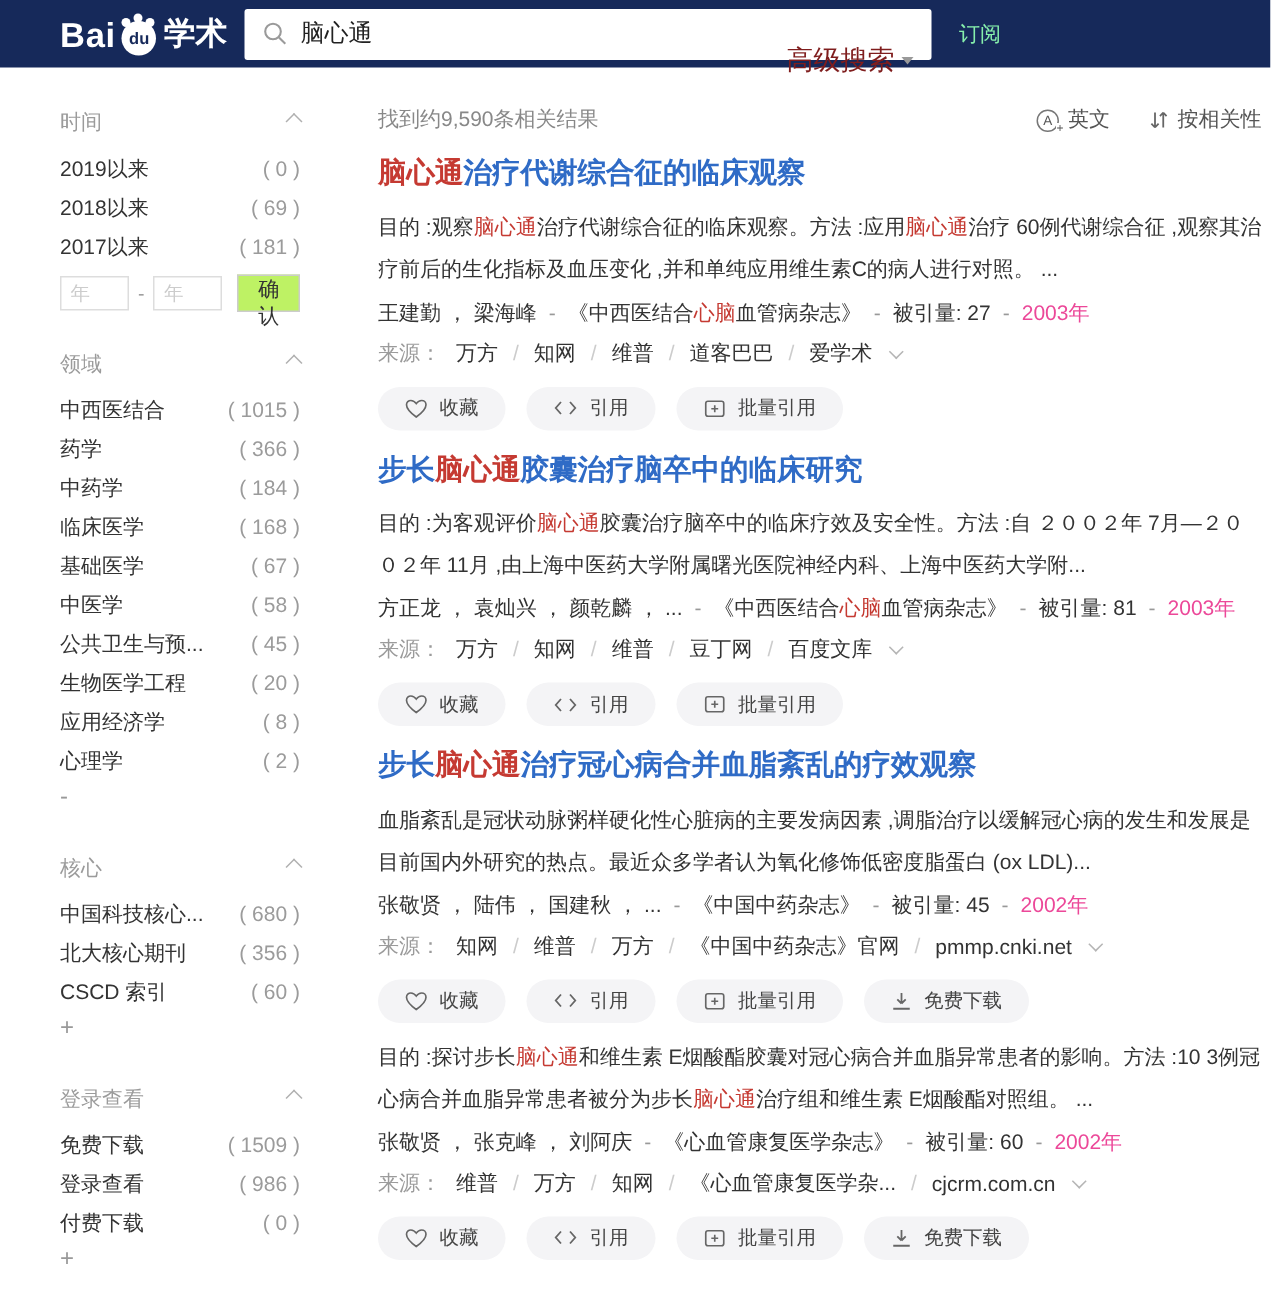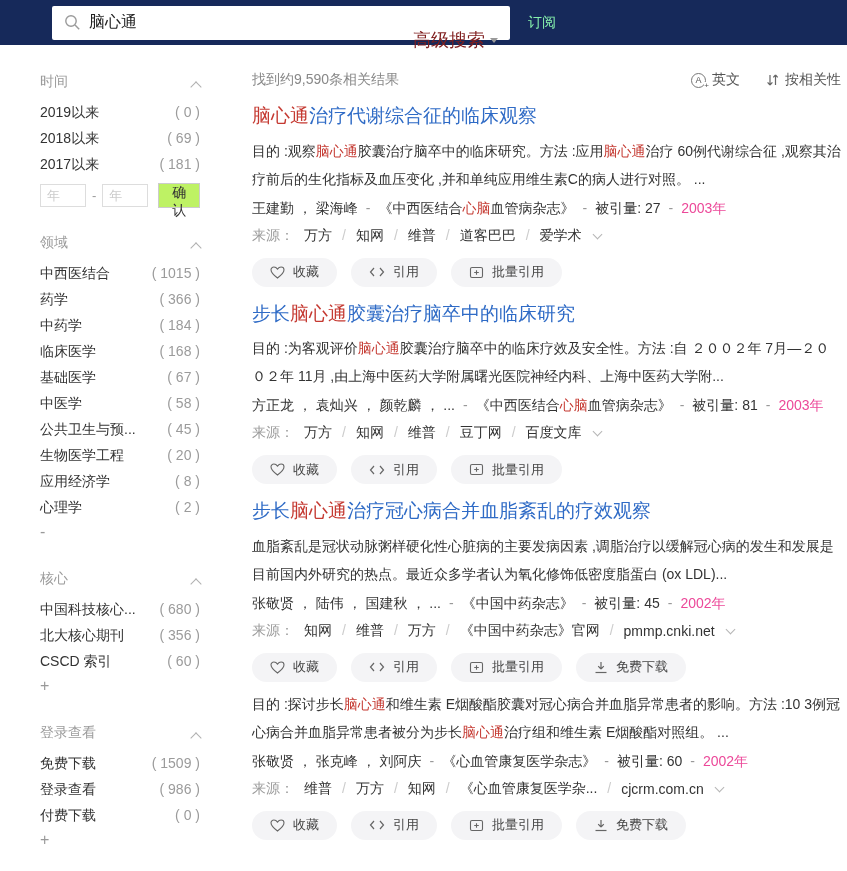--- a/index.html
+++ b/index.html
@@ -26,21 +26,21 @@
     font-family:"Liberation Sans","DejaVu Sans",sans-serif; }
   .adv { display:flex; align-items:center; gap:5px; color:#7f1d1d; font-size:18px; cursor:pointer; white-space:nowrap;margin-top:35px; }
   .caret-down { width:0; height:0; border-left:4px solid transparent; border-right:4px solid transparent; border-top:5px solid #999; }
   .subscribe { color:#86efac; font-size:14px; margin-left:18px; cursor:pointer; }
   
   .page { display:flex; }
   .sidebar { width:252px; flex:none; padding:28px 52px 0 40px; }
   .main { flex:1; padding:26px 6px 0 0; }
   
   .sec { margin-bottom:26px; }
-  .sec-head { display:flex; justify-content:space-between; align-items:flex-end; color:#9b9b9b; font-size:14px; margin-bottom:8px; }
+  .sec-head { display:flex; justify-content:space-between; align-items:flex-start; color:#9b9b9b; font-size:14px; margin-bottom:8px; }
   .chev-up { width:8px; height:8px; border-left:1px solid #b0b0b0; border-top:1px solid #b0b0b0; transform:rotate(45deg); margin-top:4px; }
   .f-item { display:flex; justify-content:space-between; font-size:14px; line-height:26px; color:#333; cursor:pointer; }
   .f-item .cnt { color:#9b9b9b; }
   .year-row { display:flex; align-items:center; gap:6px; margin-top:6px; }
   .year-input { width:46px; height:23px; border:1px solid #ddd; font-size:13px; padding:0 6px; color:#333; outline:none;
     font-family:"Liberation Sans","DejaVu Sans",sans-serif; }
   .year-input::placeholder { color:#ccc; }
   .year-sep { color:#999; font-size:13px; }
   .confirm-btn { height:25px; padding:0 11px; margin-left:4px; border:1px solid #ccc; background:#bef264; font-size:14px; color:#333; cursor:pointer;
     font-family:"Liberation Sans","DejaVu Sans",sans-serif; }
@@ -48,41 +48,51 @@
   
   .toolbar { display:flex; justify-content:space-between; align-items:center; margin-bottom:2px; }
   .result-count { font-size:14px; color:#888; }
   .tool-right { display:flex; align-items:center; gap:26px; font-size:14px; color:#555; }
   .tool-item { display:flex; align-items:center; gap:6px; cursor:pointer; }
   .circA { position:relative; width:15px; height:15px; border:1px solid #777; border-radius:50%; font-size:9px; color:#555;
     display:inline-flex; align-items:center; justify-content:center; }
   .circA .plus { position:absolute; right:-4px; bottom:-3px; font-size:8px; color:#555; background:#fff; line-height:1; }
   
   .result { margin-bottom:8px; }
-  .r-title { font-size:19px; font-weight:400; color:#2f6bc6; line-height:1.35; margin:14px 0 8px; cursor:pointer; }
+  .r-title { font-size:19px; font-weight:700; color:#2f6bc6; line-height:1.35; margin:14px 0 8px; cursor:pointer; }
   .hl { color:#c53a32; }
   .r-abs { font-size:14px; line-height:28px; color:#333; }
   .r-meta { font-size:14px; color:#333; margin-top:7px; }
   .r-meta .dash::before { content:"-"; color:#999; margin:0 8px; }
   .r-meta .year { color:#ec4899; }
   .r-src { font-size:14px; margin-top:9px; display:flex; align-items:center; flex-wrap:wrap; }
   .src-label { color:#9b9b9b; margin-right:10px; }
   .src { color:#333; cursor:pointer; }
   .src:not(.last)::after { content:"/"; color:#ccc; margin:0 10px; }
   .src-caret { width:7px; height:7px; border-right:1px solid #b5b5b5; border-bottom:1px solid #b5b5b5; transform:rotate(45deg); margin:-3px 0 0 12px; }
   .r-actions { display:flex; gap:14px; margin-top:13px; }
   .btn { display:inline-flex; align-items:center; gap:8px; height:29px; padding:0 18px; background:#f4f4f6; border-radius:15px;
     font-size:13px; color:#444; cursor:pointer; border:none; white-space:nowrap;
     font-family:"Liberation Sans","DejaVu Sans",sans-serif; }
   .ico { display:flex; }
 </style>
 </head>
 <body>
 
 <div class="header">
+  <div class="logo">
+    <span class="logo-bai">Bai</span>
+    <span class="paw">
+      <i class="toe t1"></i>
+        <i class="toe t2"></i>
+        <i class="toe t3"></i>
+      <span class="paw-circle">du</span>
+    </span>
+    <span class="logo-suffix">学术</span>
+  </div>
   <div class="searchbox">
     <span class="search-icon">
       <svg width="17" height="17" viewBox="0 0 17 17">
           <circle cx="7" cy="7" r="5.2" fill="none" stroke="#9a9a9a" stroke-width="1.4"></circle>
           <line x1="11" y1="11" x2="15.2" y2="15.2" stroke="#9a9a9a" stroke-width="1.4"></line>
         </svg>
     </span>
     <input value="脑心通" style="">
     <span class="adv">
       <span>高级搜索</span>
@@ -229,21 +239,21 @@
                 <path d="M9.5 12 L9.5 2 M9.5 2 L7.3 4.4 M9.5 2 L11.7 4.4" stroke="#666" stroke-width="1.2" fill="none"></path>
               </svg>
           </span>
           <span>按相关性</span>
         </span>
       </div>
     </div>
 
     <div class="result">
       <div class="r-title"><span class="hl">脑心通</span><span>治疗代谢综合征的临床观察</span></div>
-      <div class="r-abs"><span>目的 :观察</span><span class="hl">脑心通</span><span>胶囊治疗脑卒中的临床研究。方法 :应用</span><span class="hl">脑心通</span><span>治疗 60例代谢综合征 ,观察其治疗前后的生化指标及血压变化 ,并和单纯应用维生素C的病人进行对照。 ...</span></div>
+      <div class="r-abs"><span>目的 :观察</span><span class="hl">脑心通</span><span>治疗代谢综合征的临床观察。方法 :应用</span><span class="hl">脑心通</span><span>治疗 60例代谢综合征 ,观察其治疗前后的生化指标及血压变化 ,并和单纯应用维生素C的病人进行对照。 ...</span></div>
       <div class="r-meta">
         <span>王建勤 ， 梁海峰</span><span class="dash"></span><span><span>《中西医结合</span><span class="hl">心脑</span><span>血管病杂志》</span></span><span class="dash"></span><span><span>被引量:</span> <span>27</span></span><span class="dash"></span><span class="year">2003年</span>
       </div>
       <div class="r-src">
         <span class="src-label">来源：</span>
         <span class="src">万方</span>
         <span class="src">知网</span>
         <span class="src">维普</span>
         <span class="src">道客巴巴</span>
         <span class="src last">爱学术</span>

